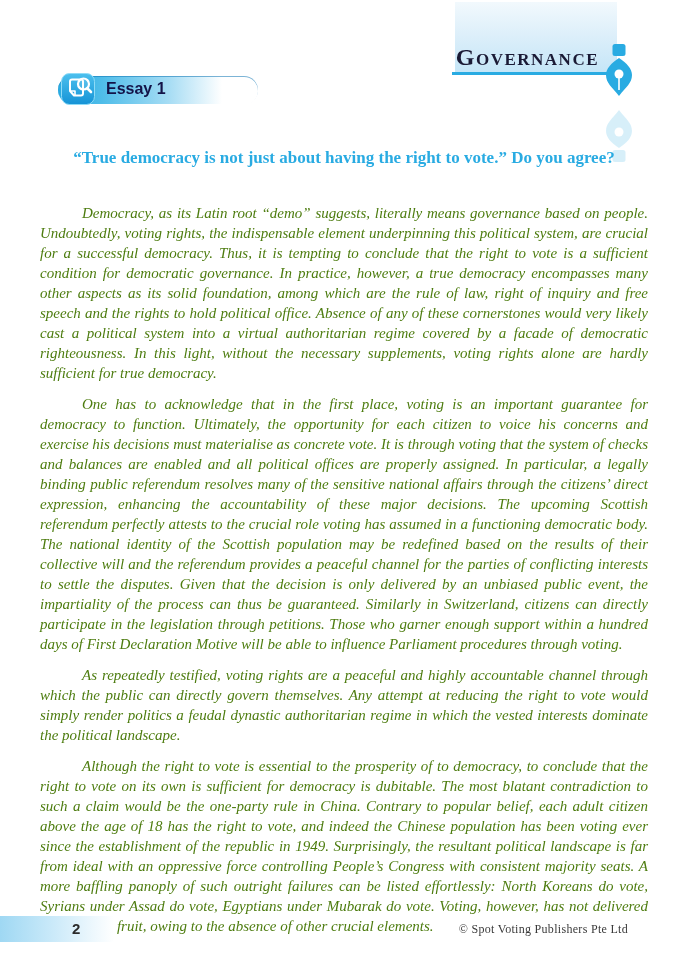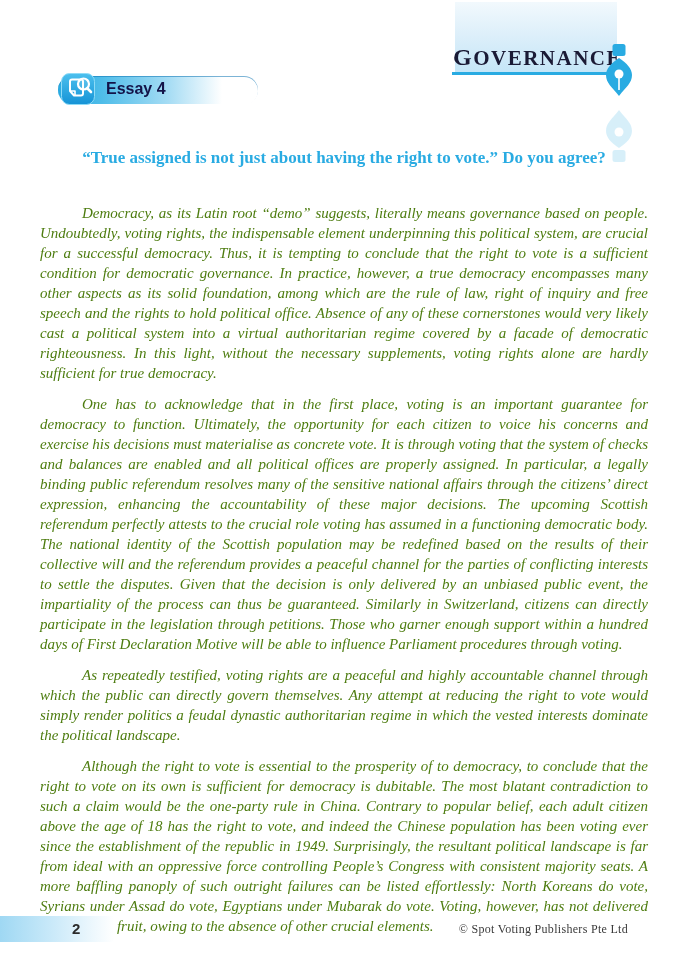--- a/index.html
+++ b/index.html
@@ -26,21 +26,21 @@
     width: 146px;
     text-align: right;
     font-family: "Liberation Serif", serif;
     font-weight: 700;
     color: #1a1a35;
     letter-spacing: 1.5px;
     white-space: nowrap;
     line-height: 26px;
   }
   .gov-g { font-size: 24px; }
-  .gov-rest { font-size: 21px; margin-top: 47px; }
+  .gov-rest { font-size: 17px; margin-top: 47px; }
   .gov-underline {
     position: absolute;
     left: 452px; top: 72px;
     width: 156px; height: 3px;
     background: #29ABE2;
   }
   .pen-wrap { position: absolute; left: 601px; top: 44px; width: 36px; height: 58px; }
   .pen-reflection {
     position: absolute; left: 601px; top: 104px; width: 36px; height: 58px;
     transform: scaleY(-1);
@@ -158,24 +158,24 @@
             <stop offset="1" stop-color="#1593d6"></stop>
           </linearGradient>
         </defs>
         <rect x="0.5" y="0.5" width="33" height="31" rx="8" fill="url(#bic)" stroke="#8edbf7" stroke-width="1"></rect>
         <path d="M11 6.5 h9 a2 2 0 0 1 2 2 v12 a2 2 0 0 1 -2 2 h-7 l-4 -4.5 v-9.5 a2 2 0 0 1 2 -2 z" fill="none" stroke="#ffffff" stroke-width="2" stroke-linejoin="round"></path>
         <path d="M9 18 h5 v4.5" fill="none" stroke="#ffffff" stroke-width="1.6" stroke-linejoin="round"></path>
         <circle cx="22.5" cy="11" r="5.5" fill="rgba(255,255,255,0.12)" stroke="#ffffff" stroke-width="2.2"></circle>
         <line x1="26.5" y1="15.5" x2="30" y2="19" stroke="#ffffff" stroke-width="2.6" stroke-linecap="round"></line>
       </svg>
     </div>
-    <span class="essay-badge-label">Essay 4</span>
+    <span class="essay-badge-label">Essay 1</span>
   </div>
 
-  <h1 class="essay-title">“True assigned is not just about having the right to vote.” Do you agree?</h1>
+  <h1 class="essay-title">“True democracy is not just about having the right to vote.” Do you agree?</h1>
 
   <main class="essay-body">
     <p>Democracy, as its Latin root “demo” suggests, literally means governance based on people. Undoubtedly, voting rights, the indispensable element underpinning this political system, are crucial for a successful democracy. Thus, it is tempting to conclude that the right to vote is a sufficient condition for democratic governance. In practice, however, a true democracy encompasses many other aspects as its solid foundation, among which are the rule of law, right of inquiry and free speech and the rights to hold political office. Absence of any of these cornerstones would very likely cast a political system into a virtual authoritarian regime covered by a facade of democratic righteousness. In this light, without the necessary supplements, voting rights alone are hardly sufficient for true democracy.</p>
     <p>One has to acknowledge that in the first place, voting is an important guarantee for democracy to function. Ultimately, the opportunity for each citizen to voice his concerns and exercise his decisions must materialise as concrete vote. It is through voting that the system of checks and balances are enabled and all political offices are properly assigned. In particular, a legally binding public referendum resolves many of the sensitive national affairs through the citizens’ direct expression, enhancing the accountability of these major decisions. The upcoming Scottish referendum perfectly attests to the crucial role voting has assumed in a functioning democratic body. The national identity of the Scottish population may be redefined based on the results of their collective will and the referendum provides a peaceful channel for the parties of conflicting interests to settle the disputes. Given that the decision is only delivered by an unbiased public event, the impartiality of the process can thus be guaranteed. Similarly in Switzerland, citizens can directly participate in the legislation through petitions. Those who garner enough support within a hundred days of First Declaration Motive will be able to influence Parliament procedures through voting.</p>
     <p>As repeatedly testified, voting rights are a peaceful and highly accountable channel through which the public can directly govern themselves. Any attempt at reducing the right to vote would simply render politics a feudal dynastic authoritarian regime in which the vested interests dominate the political landscape.</p>
     <p>Although the right to vote is essential to the prosperity of to democracy, to conclude that the right to vote on its own is sufficient for democracy is dubitable. The most blatant contradiction to such a claim would be the one-party rule in China. Contrary to popular belief, each adult citizen above the age of 18 has the right to vote, and indeed the Chinese population has been voting ever since the establishment of the republic in 1949. Surprisingly, the resultant political landscape is far from ideal with an oppressive force controlling People’s Congress with consistent majority seats. A more baffling panoply of such outright failures can be listed effortlessly: North Koreans do vote, Syrians under Assad do vote, Egyptians under Mubarak do vote. Voting, however, has not delivered its promised fruit, owing to the absence of other crucial elements.</p>
   </main>
 
   <div class="page-num-box">
     <span class="page-num">2</span>

